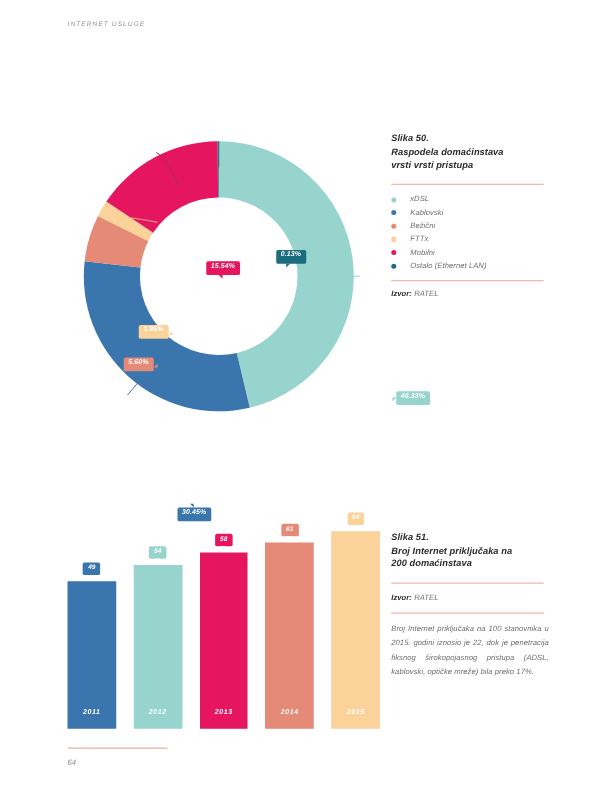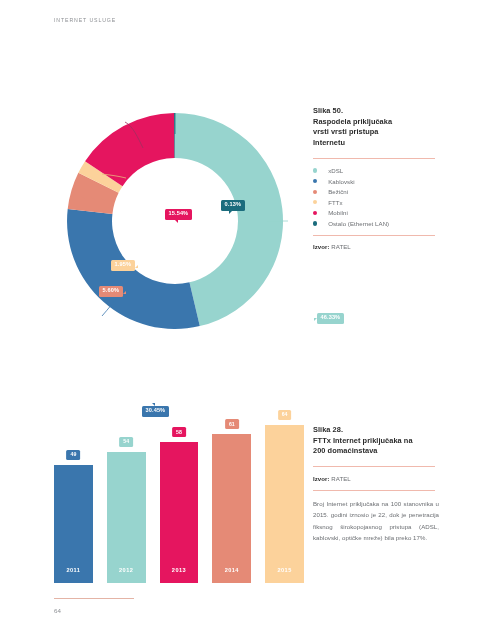--- a/index.html
+++ b/index.html
@@ -3,21 +3,21 @@
 <meta charset="utf-8">
 <style>
   html,body{margin:0;padding:0;}
   body{
     width:489px;height:640px;
     background:#ffffff;
     font-family:"Liberation Sans", sans-serif;
     overflow:hidden;
     position:relative;
   }
-  .page{position:absolute;inset:0;}
+  .page{position:absolute;inset:0;font-style:italic;}
 
   
   .runhead{
     position:absolute;left:54px;top:17px;
     font-size:5.2px;letter-spacing:0.9px;
     color:#8d9094;font-weight:400;
     text-transform:uppercase;
   }
 
   
@@ -144,23 +144,22 @@
     <div class="pct pct-15">15.54%</div>
     <div class="pct pct-195">1.95%</div>
     <div class="pct pct-56">5.60%</div>
     <div class="pct pct-3045">30.45%</div>
     <div class="pct pct-4633">46.33%</div>
   </div>
 
   <div class="cap cap-50">
     <div class="cap-title">
       <div>Slika 50.</div>
-      <div>Raspodela priključaka</div>
+      <div>Raspodela domaćinstava</div>
       <div>vrsti vrsti pristupa</div>
-      <div>Internetu</div>
     </div>
     <div class="rule"></div>
     <ul class="legend">
       <li>
         <span class="dot" style="background:#97d4ce"></span>
         <span class="lbl">xDSL</span>
       </li>
       <li>
         <span class="dot" style="background:#3a76ad"></span>
         <span class="lbl">Kablovski</span>
@@ -225,22 +224,22 @@
           <span class="valtag" style="background:#fcd29b">64</span>
           <span class="yr">2015</span>
         </div>
       </div>
 
     </div>
   </div>
 
   <div class="cap cap-51">
     <div class="cap-title">
-      <div>Slika 28.</div>
-      <div>FTTx Internet priključaka na</div>
+      <div>Slika 51.</div>
+      <div>Broj Internet priključaka na</div>
       <div>200 domaćinstava</div>
     </div>
     <div class="rule"></div>
     <div class="src">
       <b>Izvor:</b>
       <span>RATEL</span>
     </div>
     <div class="rule tight"></div>
     <div class="body-txt">Broj Internet priključaka na 100 stanovnika u 2015. godini iznosio je 22, dok je penetracija fiksnog širokopojasnog pristupa (ADSL, kablovski, optičke mreže) bila preko 17%.</div>
   </div>

